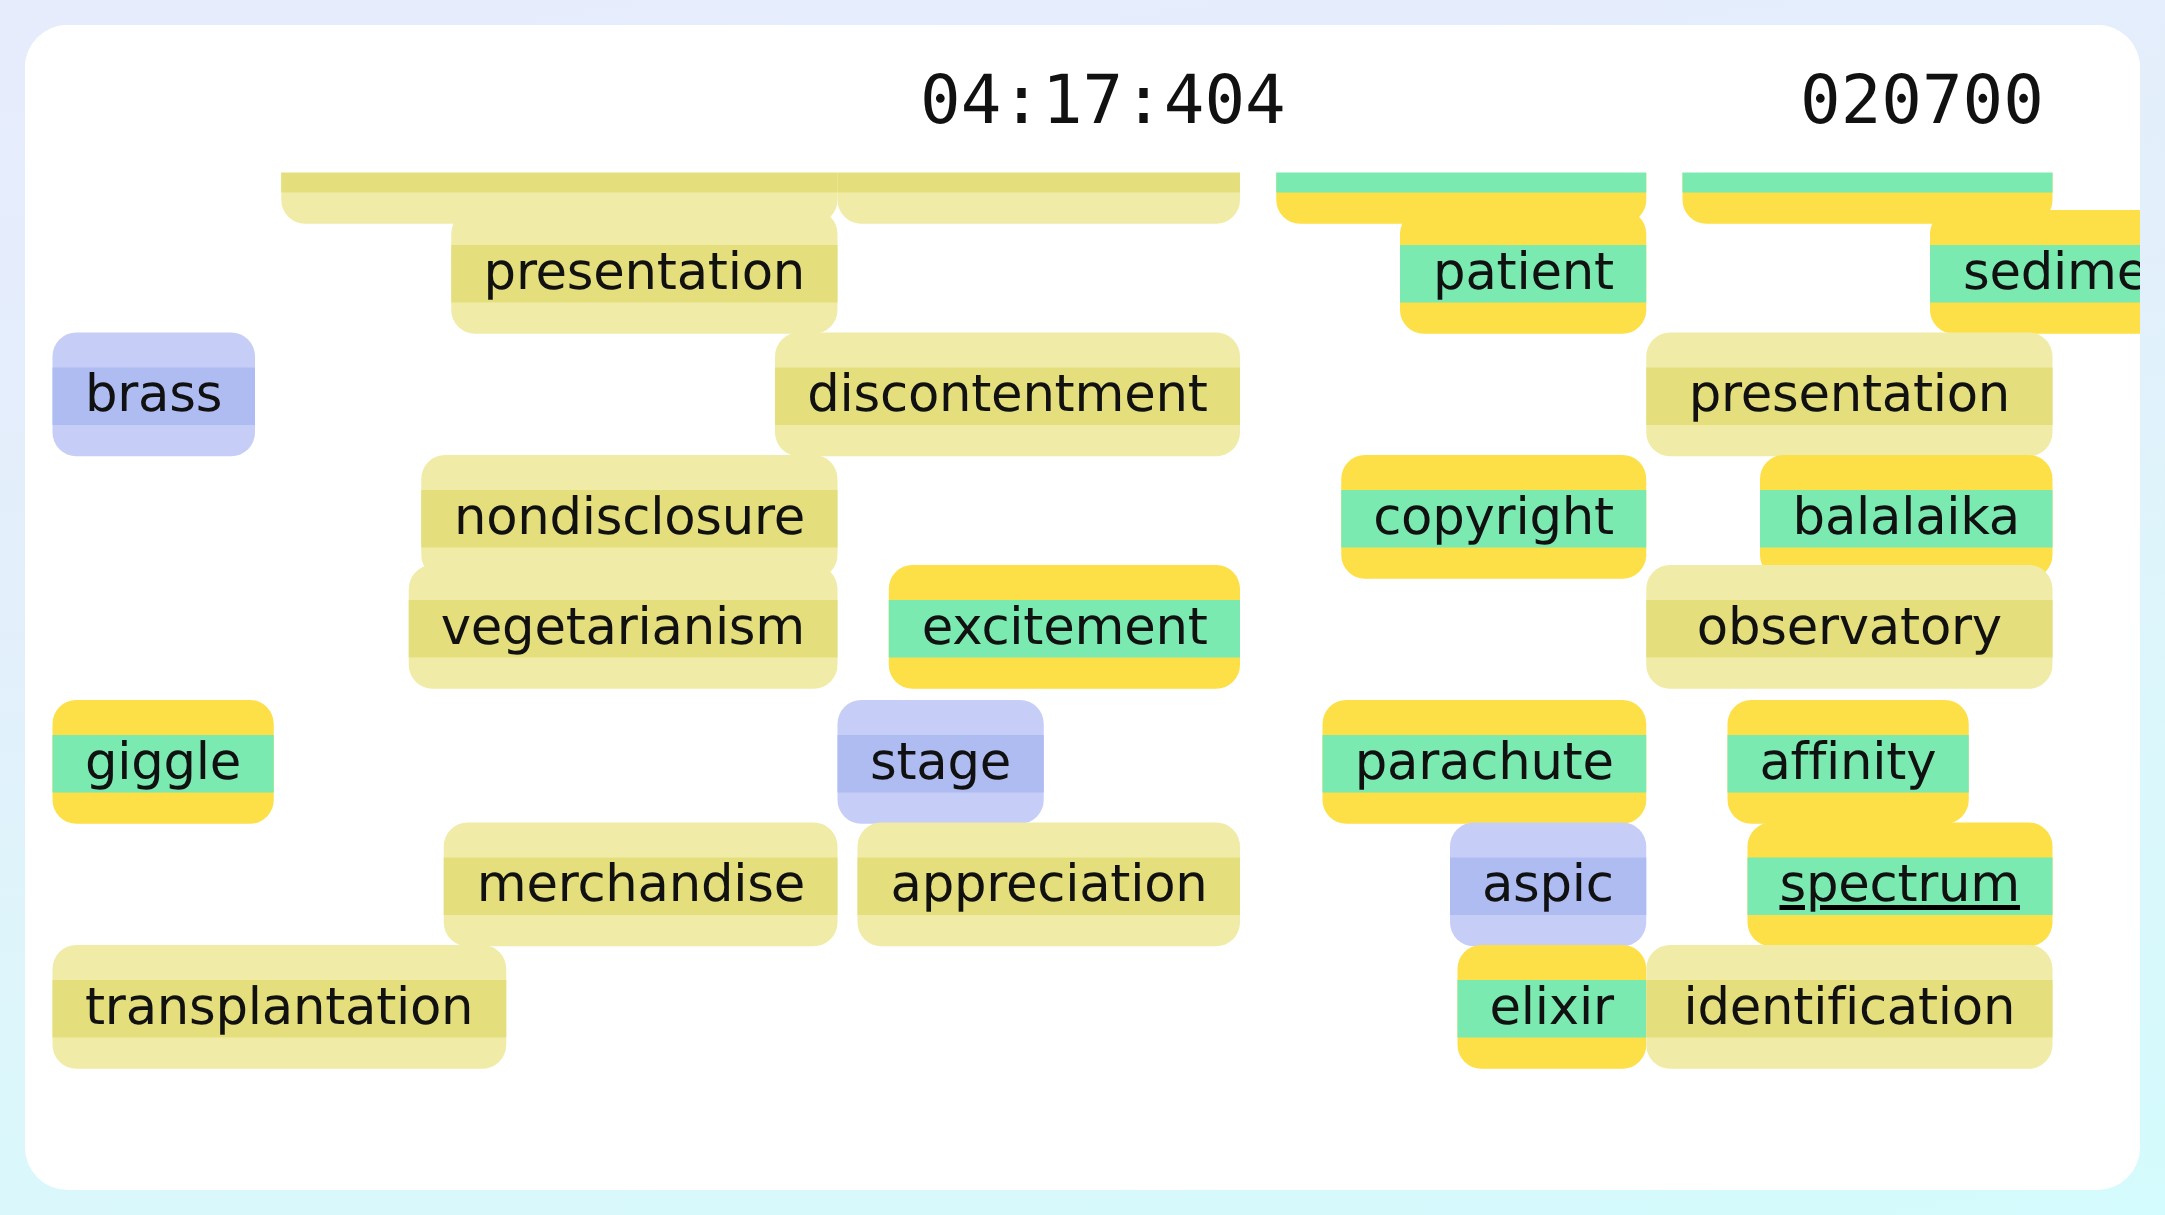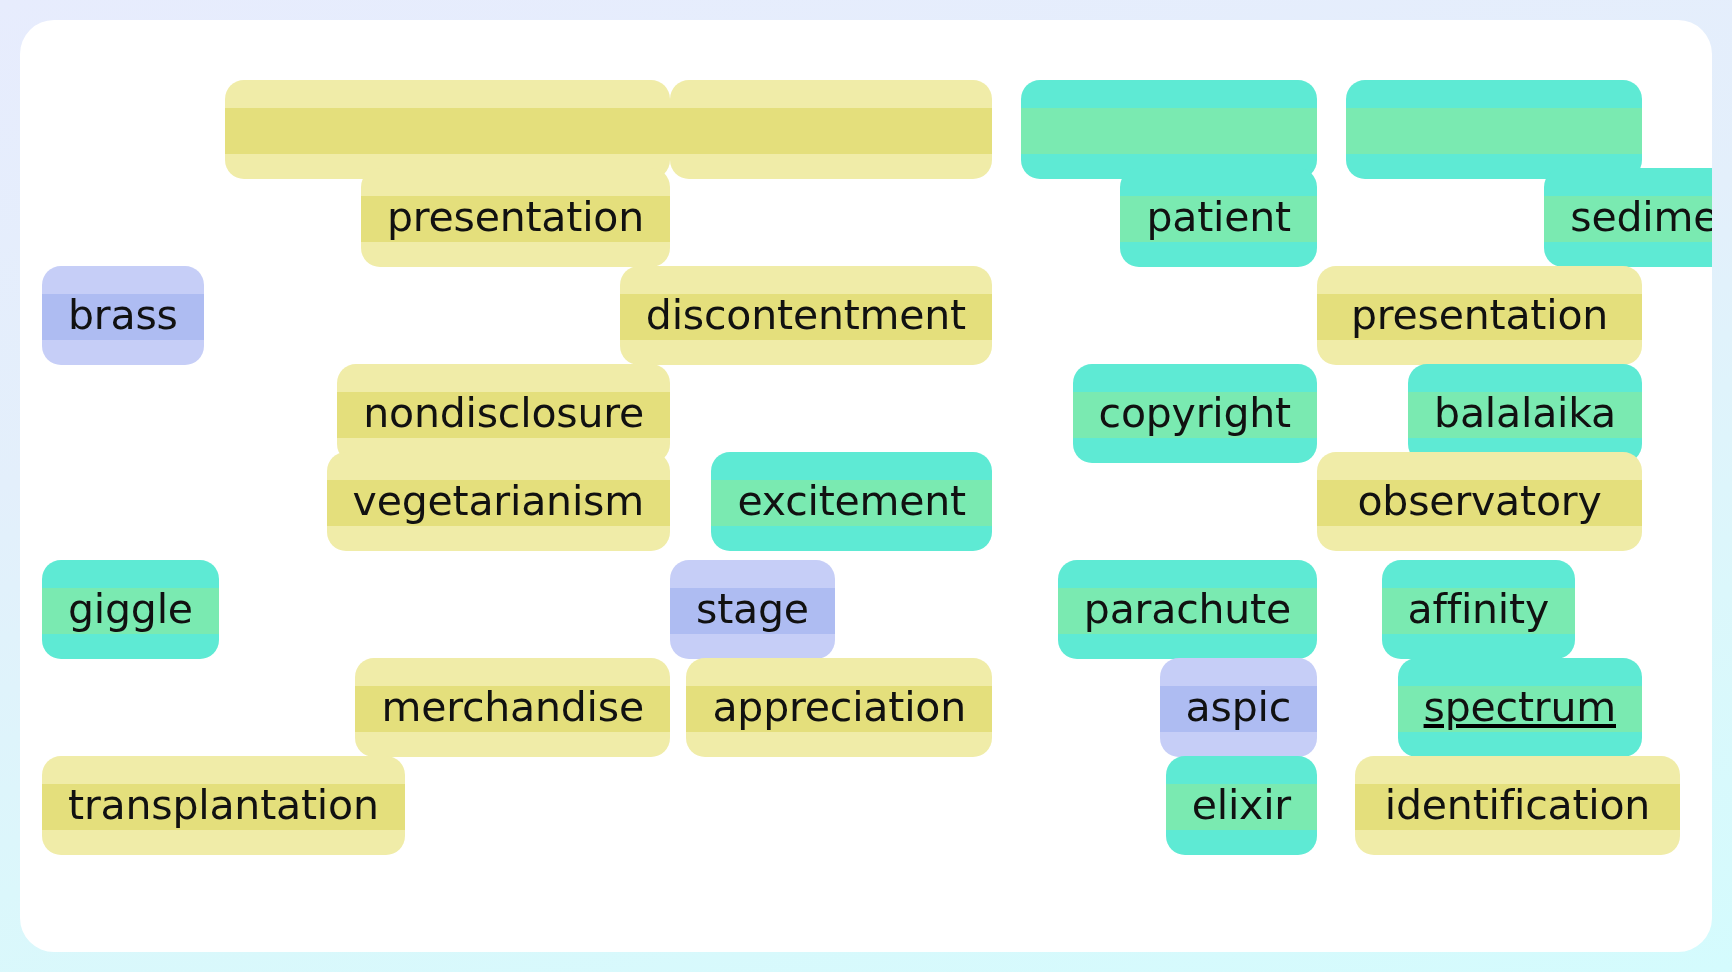--- a/index.html
+++ b/index.html
@@ -108,34 +108,38 @@
   }
   .chip > span {
     position: relative;
     z-index: 1;
   }
 
   
   .chip.yellow              { background: #f0eca8; }
   .chip.yellow::before      { background: #e4df7c; }
 
-  .chip.green               { background: #5eead4; }
+  .chip.green               { background: #fde047; }
   .chip.green::before       { background: #7aeab1; }
 
   .chip.blue                { background: #c6cef7; }
   .chip.blue::before        { background: #aebcf2; }
 
   
   .row.clipped .chip { border-bottom-left-radius: 19px; border-bottom-right-radius: 19px; }
 </style>
 </head>
 <body>
 
 <div id="card">
 
+  <div id="header">
+    <div class="hdr-txt" id="hdr-timer">04:17:404</div>
+    <div class="hdr-txt" id="hdr-score">020700</div>
+  </div>
 
   <div id="board">
       <div class="row clipped" style="top: 60px;">
         <div class="slot s1" style="position: absolute; left: 22px; width: 628px;">
           <div class="chip yellow" style="width: 445px;">
             <span></span>
           </div>
         </div>
         <div class="slot s2" style="position: absolute; left: 650px; width: 322px;">
           <div class="chip yellow" style="width: 440px;">
@@ -274,21 +278,21 @@
           <div class="chip yellow">
             <span>transplantation</span>
           </div>
         </div>
         <div class="slot s2 empty" style="position: absolute; left: 650px; width: 322px;"></div>
         <div class="slot s3" style="position: absolute; left: 972px; width: 325px;">
           <div class="chip green">
             <span>elixir</span>
           </div>
         </div>
-        <div class="slot s4" style="position: absolute; left: 1335px; width: 325px;">
+        <div class="slot s4" style="position: absolute; left: 1297px; width: 325px;">
           <div class="chip yellow" style="width: 325px;">
             <span>identification</span>
           </div>
         </div>
       </div>
     </div>
 
 </div>
 
 </body></html>

